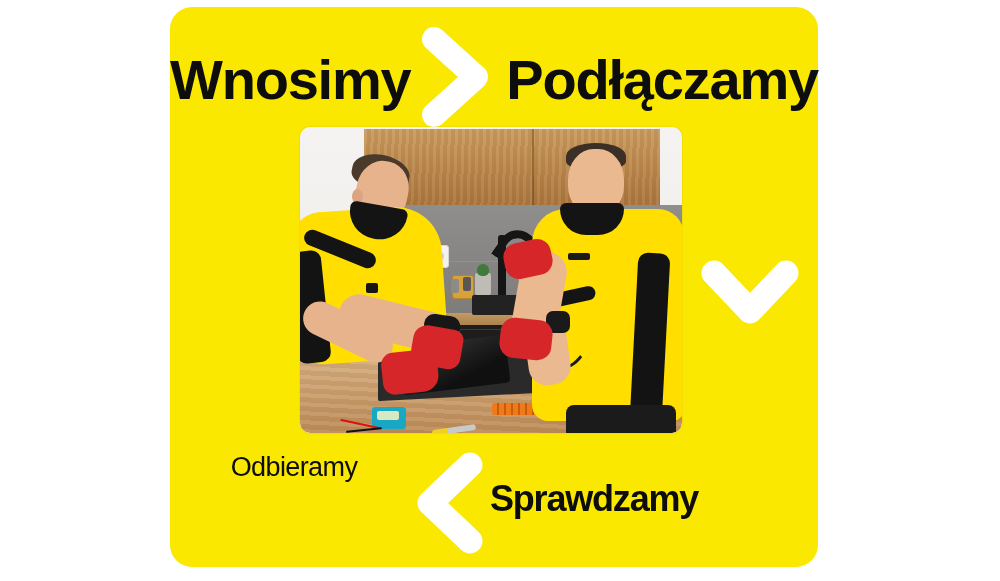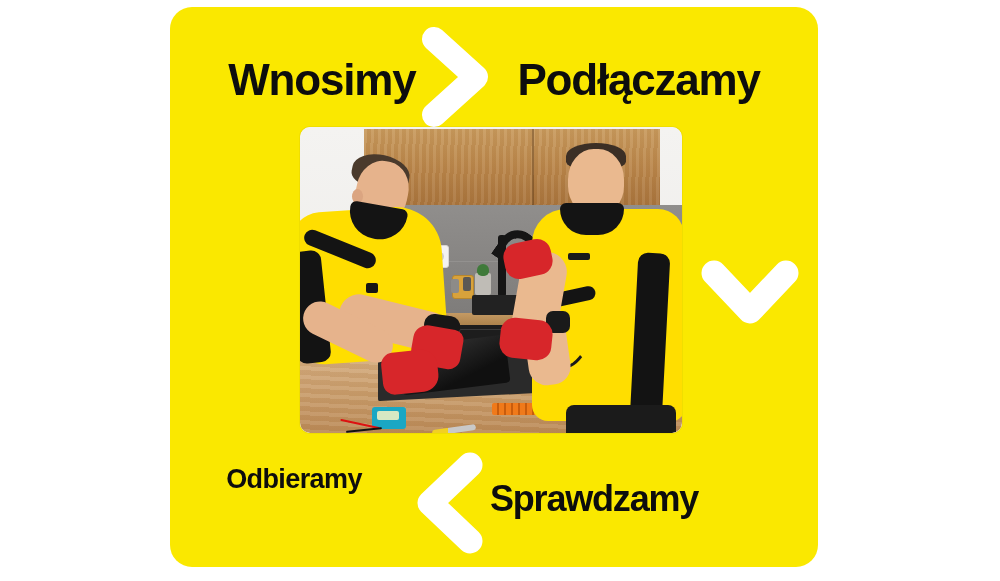--- a/index.html
+++ b/index.html
@@ -38,21 +38,21 @@
     top: 28px;
     width: 648px;
     height: 90px;
     display: flex;
     align-items: center;
     justify-content: center;
   }
   .headline {
     font-family: "Liberation Sans", sans-serif;
     font-weight: bold;
-    font-size: 44px;
+    font-size: 56px;
     letter-spacing: -1.2px;
     color: #0d0d0d;
     line-height: 1;
     white-space: nowrap;
   }
   .headline.step-1 { margin-right: 14px; }
   .headline.step-2 { margin-left: 14px; }
 
   
   .chev {
@@ -366,26 +366,25 @@
   .bottom-left-text {
     position: absolute;
     left: 10px;
     top: 6px;
     width: 228px;
     text-align: center;
     line-height: 1.08;
   }
   .bl-line {
     font-family: "Liberation Sans", sans-serif;
-    font-weight: bold;
+    font-weight: normal;
     font-size: 27px;
     letter-spacing: -0.6px;
     color: #0d0d0d;
     white-space: nowrap;
-    margin-top: 12px;
   }
   .bl-line.gratis {
     color: #EC1B17;
     font-size: 27px;
     letter-spacing: 0.4px;
   }
   .bottom-right-text {
     position: absolute;
     left: 320px;
     top: 34px;

